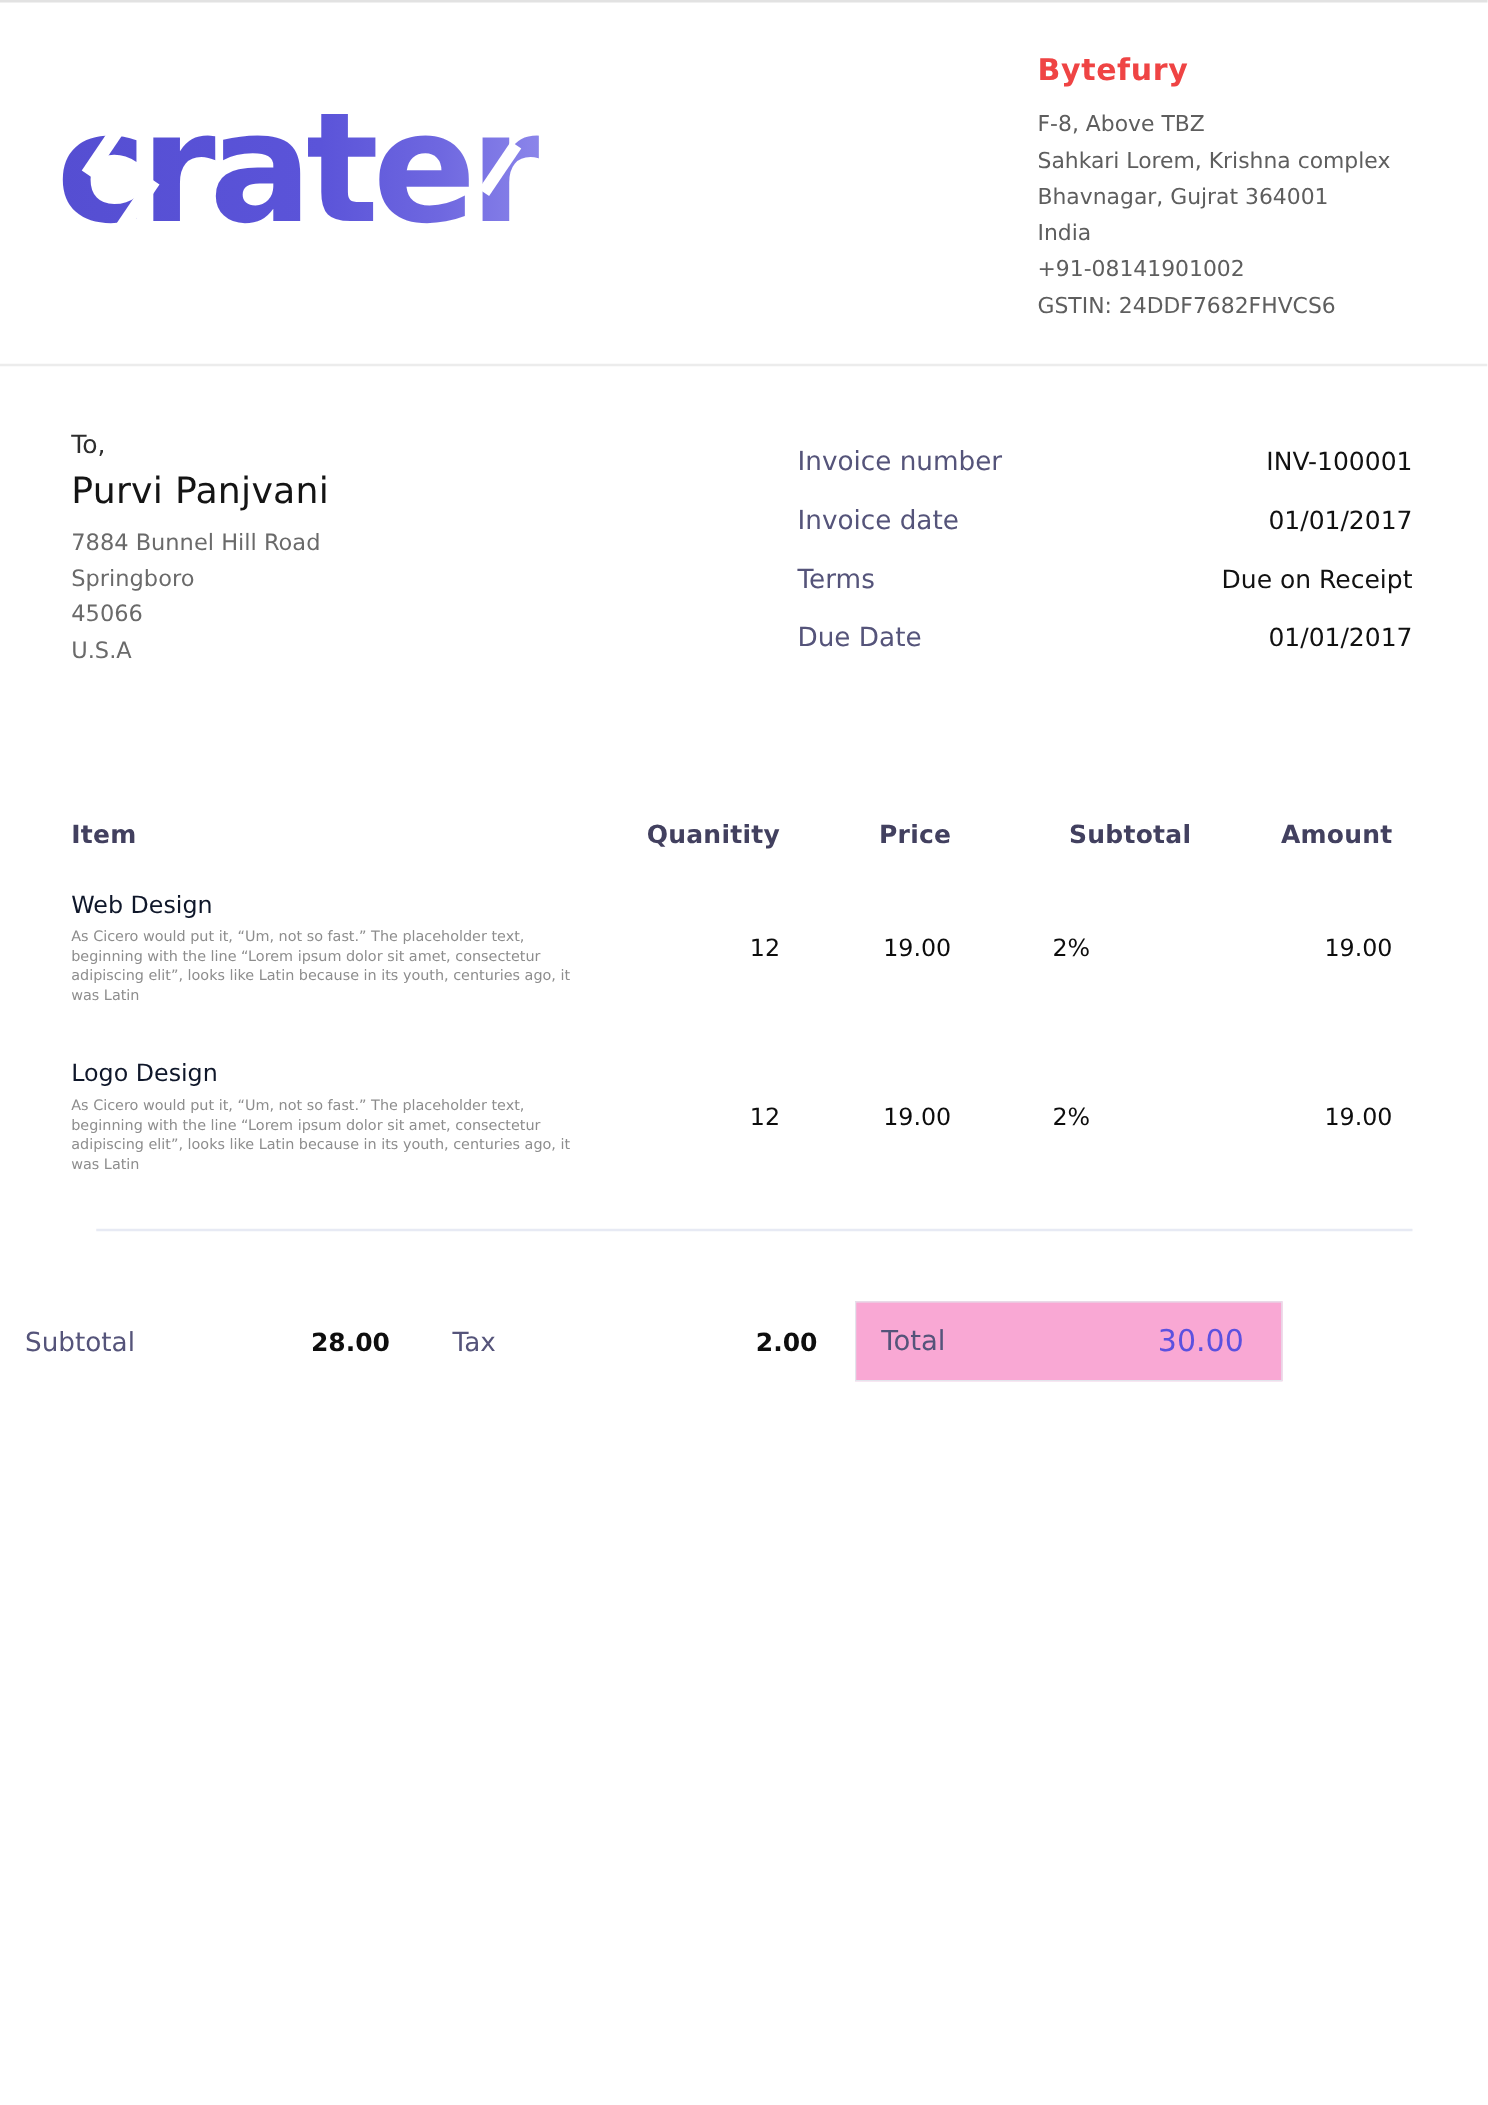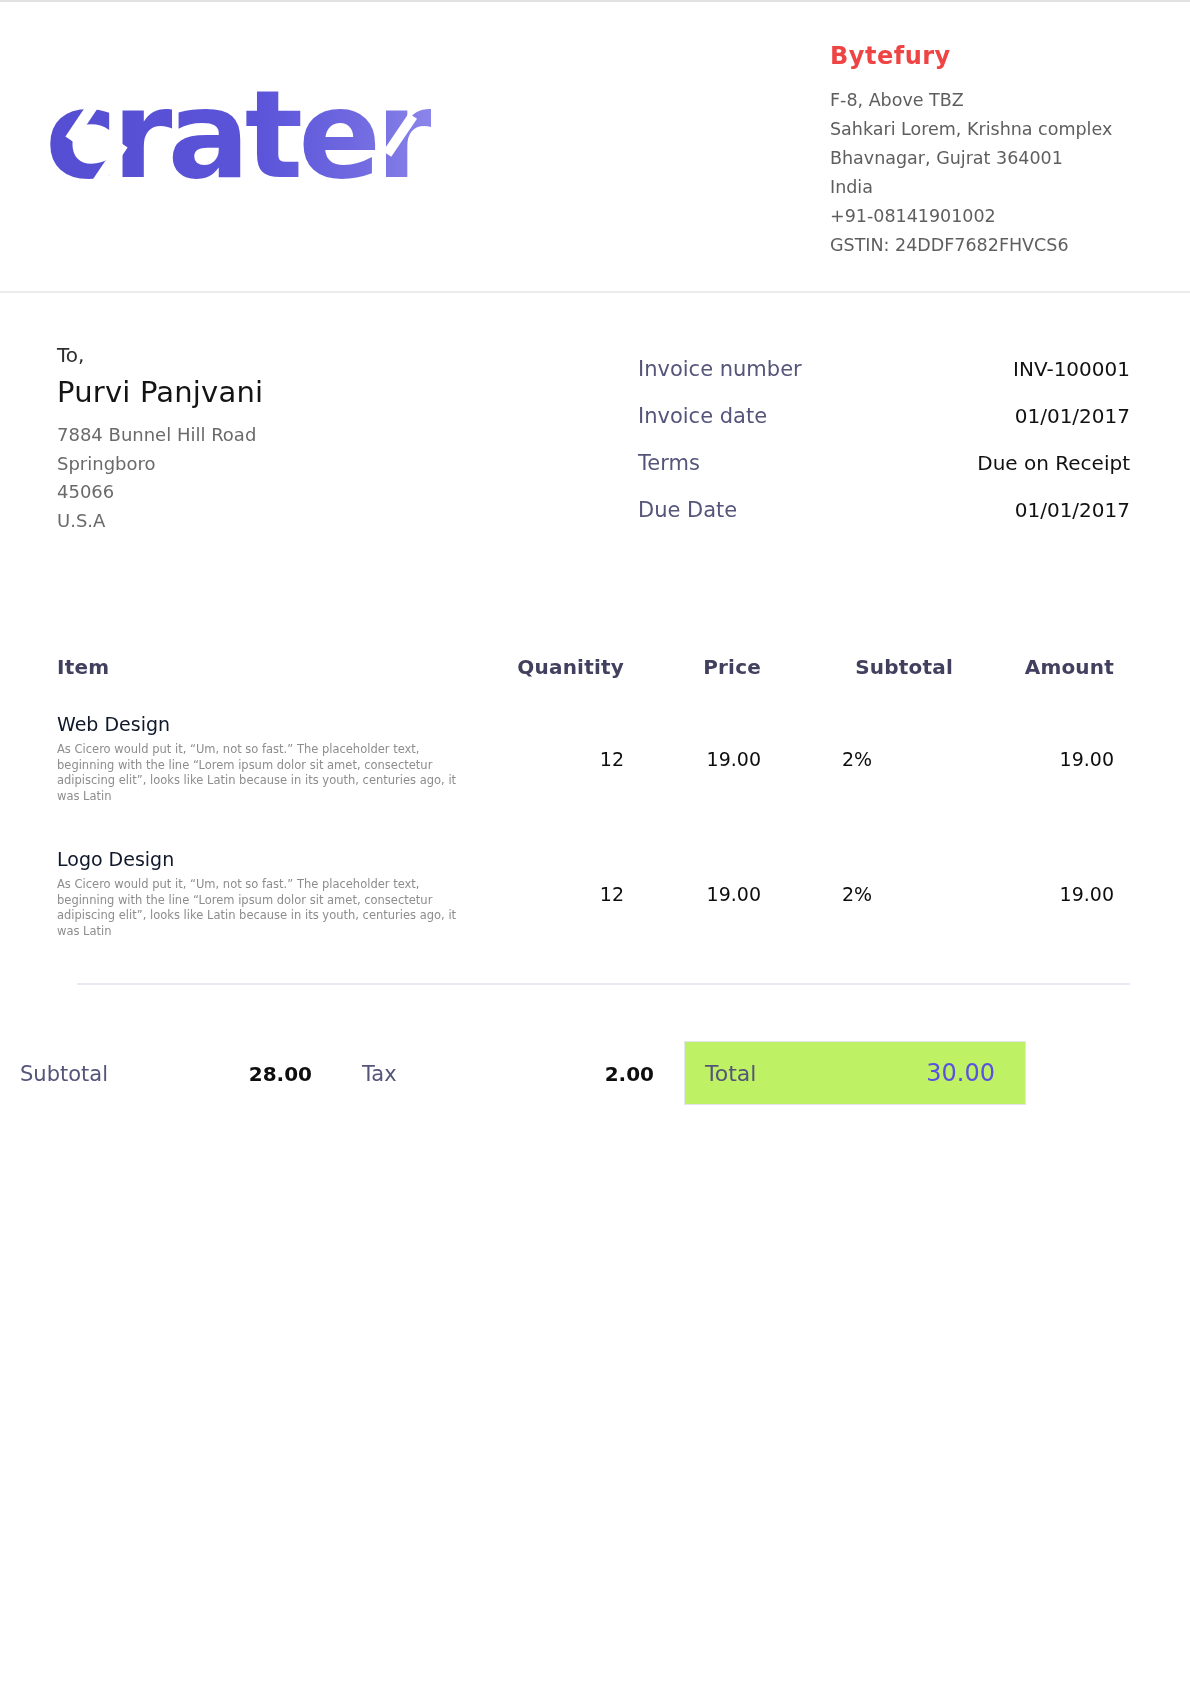--- a/index.html
+++ b/index.html
@@ -102,21 +102,21 @@
     display: flex; justify-content: space-between; align-items: baseline;
     padding: 0 30px 0 20px;
     margin-bottom: 19px;
   }
   .tot-label { font-size: 21px; color: #55547a; }
   .tot-value { font-size: 20px; font-weight: bold; color: #0e0e0e; }
   .total-box {
     width: 342px;
     margin-top: 24px;
     border: 1px solid #e4e4ec;
-    background: #bef264;
+    background: #f9a8d4;
     padding: 17px 30px 17px 20px;
     display: flex; justify-content: space-between; align-items: center;
   }
   .total-box .tot-label { font-size: 22px; }
   .grand-total { font-size: 24px; font-weight: normal; color: #5b51e0; }
 </style>
 </head>
 <body>
 
 <header class="header">

